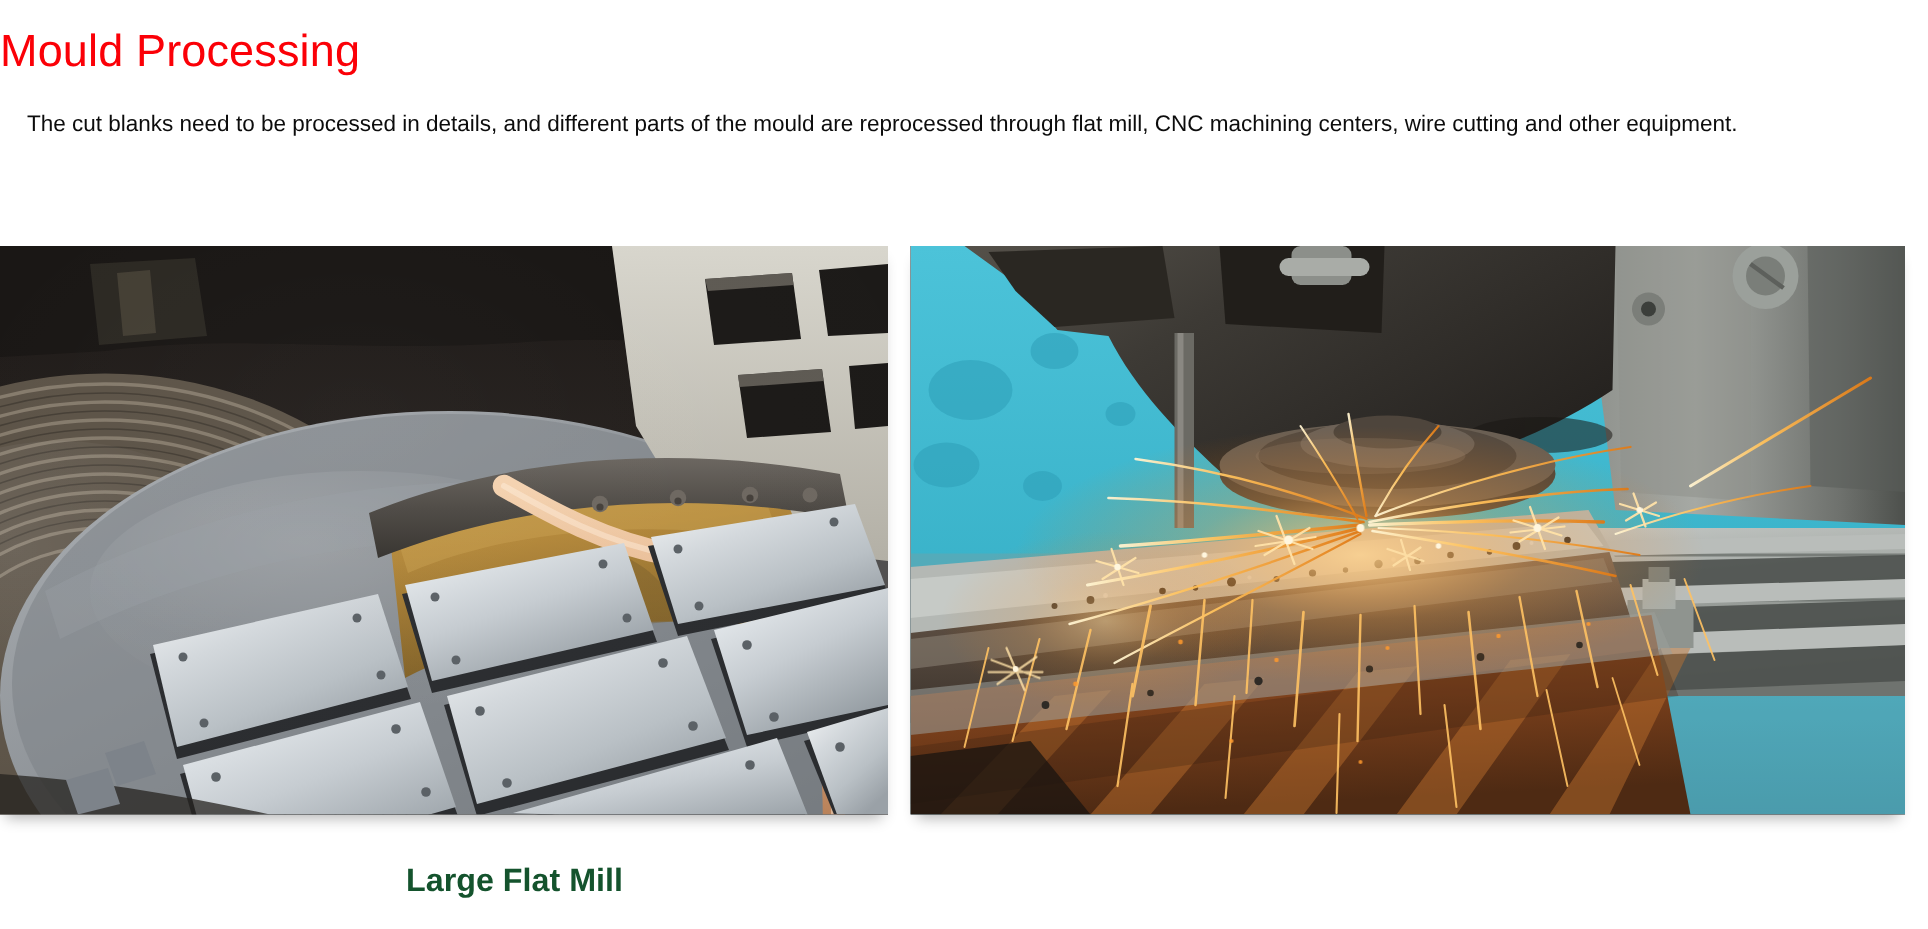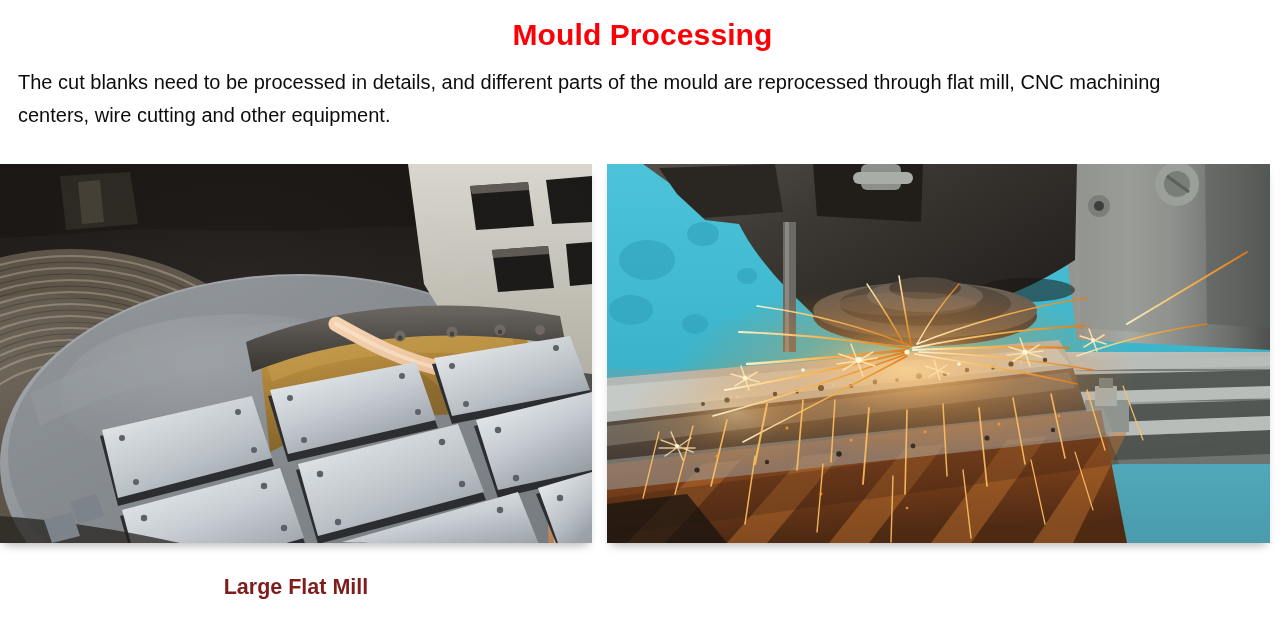--- a/index.html
+++ b/index.html
@@ -16,34 +16,34 @@
   .page {
     position: relative;
     width: 1285px;
     height: 619px;
     background: #ffffff;
   }
 
   
   .section-title {
     width: 100%;
-    text-align: center;
+    text-align: left;
     font-size: 30px;
-    font-weight: bold;
+    font-weight: normal;
     color: #fb0007;
     letter-spacing: 0.1px;
     padding-top: 20px;
     line-height: 1.0;
   }
 
   
   .intro {
     margin: 16px 0 0 18px;
     width: 1200px;
-    font-size: 20px;
+    font-size: 15px;
     line-height: 33px;
     color: #0c0c0c;
     font-weight: normal;
   }
 
   
   .figures {
     position: absolute;
     top: 164px;
     left: 0;
@@ -67,23 +67,24 @@
     background: #2a2a2a;
     box-shadow: 0 6px 9px -4px rgba(0,0,0,0.30);
   }
   .photo svg { display: block; width: 100%; height: 100%; }
 
   .caption {
     width: 100%;
     text-align: center;
     font-size: 21.5px;
     font-weight: bold;
-    color: #7f1d1d;
+    color: #14532d;
     margin-top: 33px;
     line-height: 1.1;
+    margin-left: 47px;
   }
 </style>
 </head>
 <body>
 
 <div class="page">
 
   <h1 class="section-title">Mould Processing</h1>
 
   <p class="intro">The cut blanks need to be processed in details, and different parts of the mould are reprocessed through flat mill, CNC machining centers, wire cutting and other equipment.</p>

